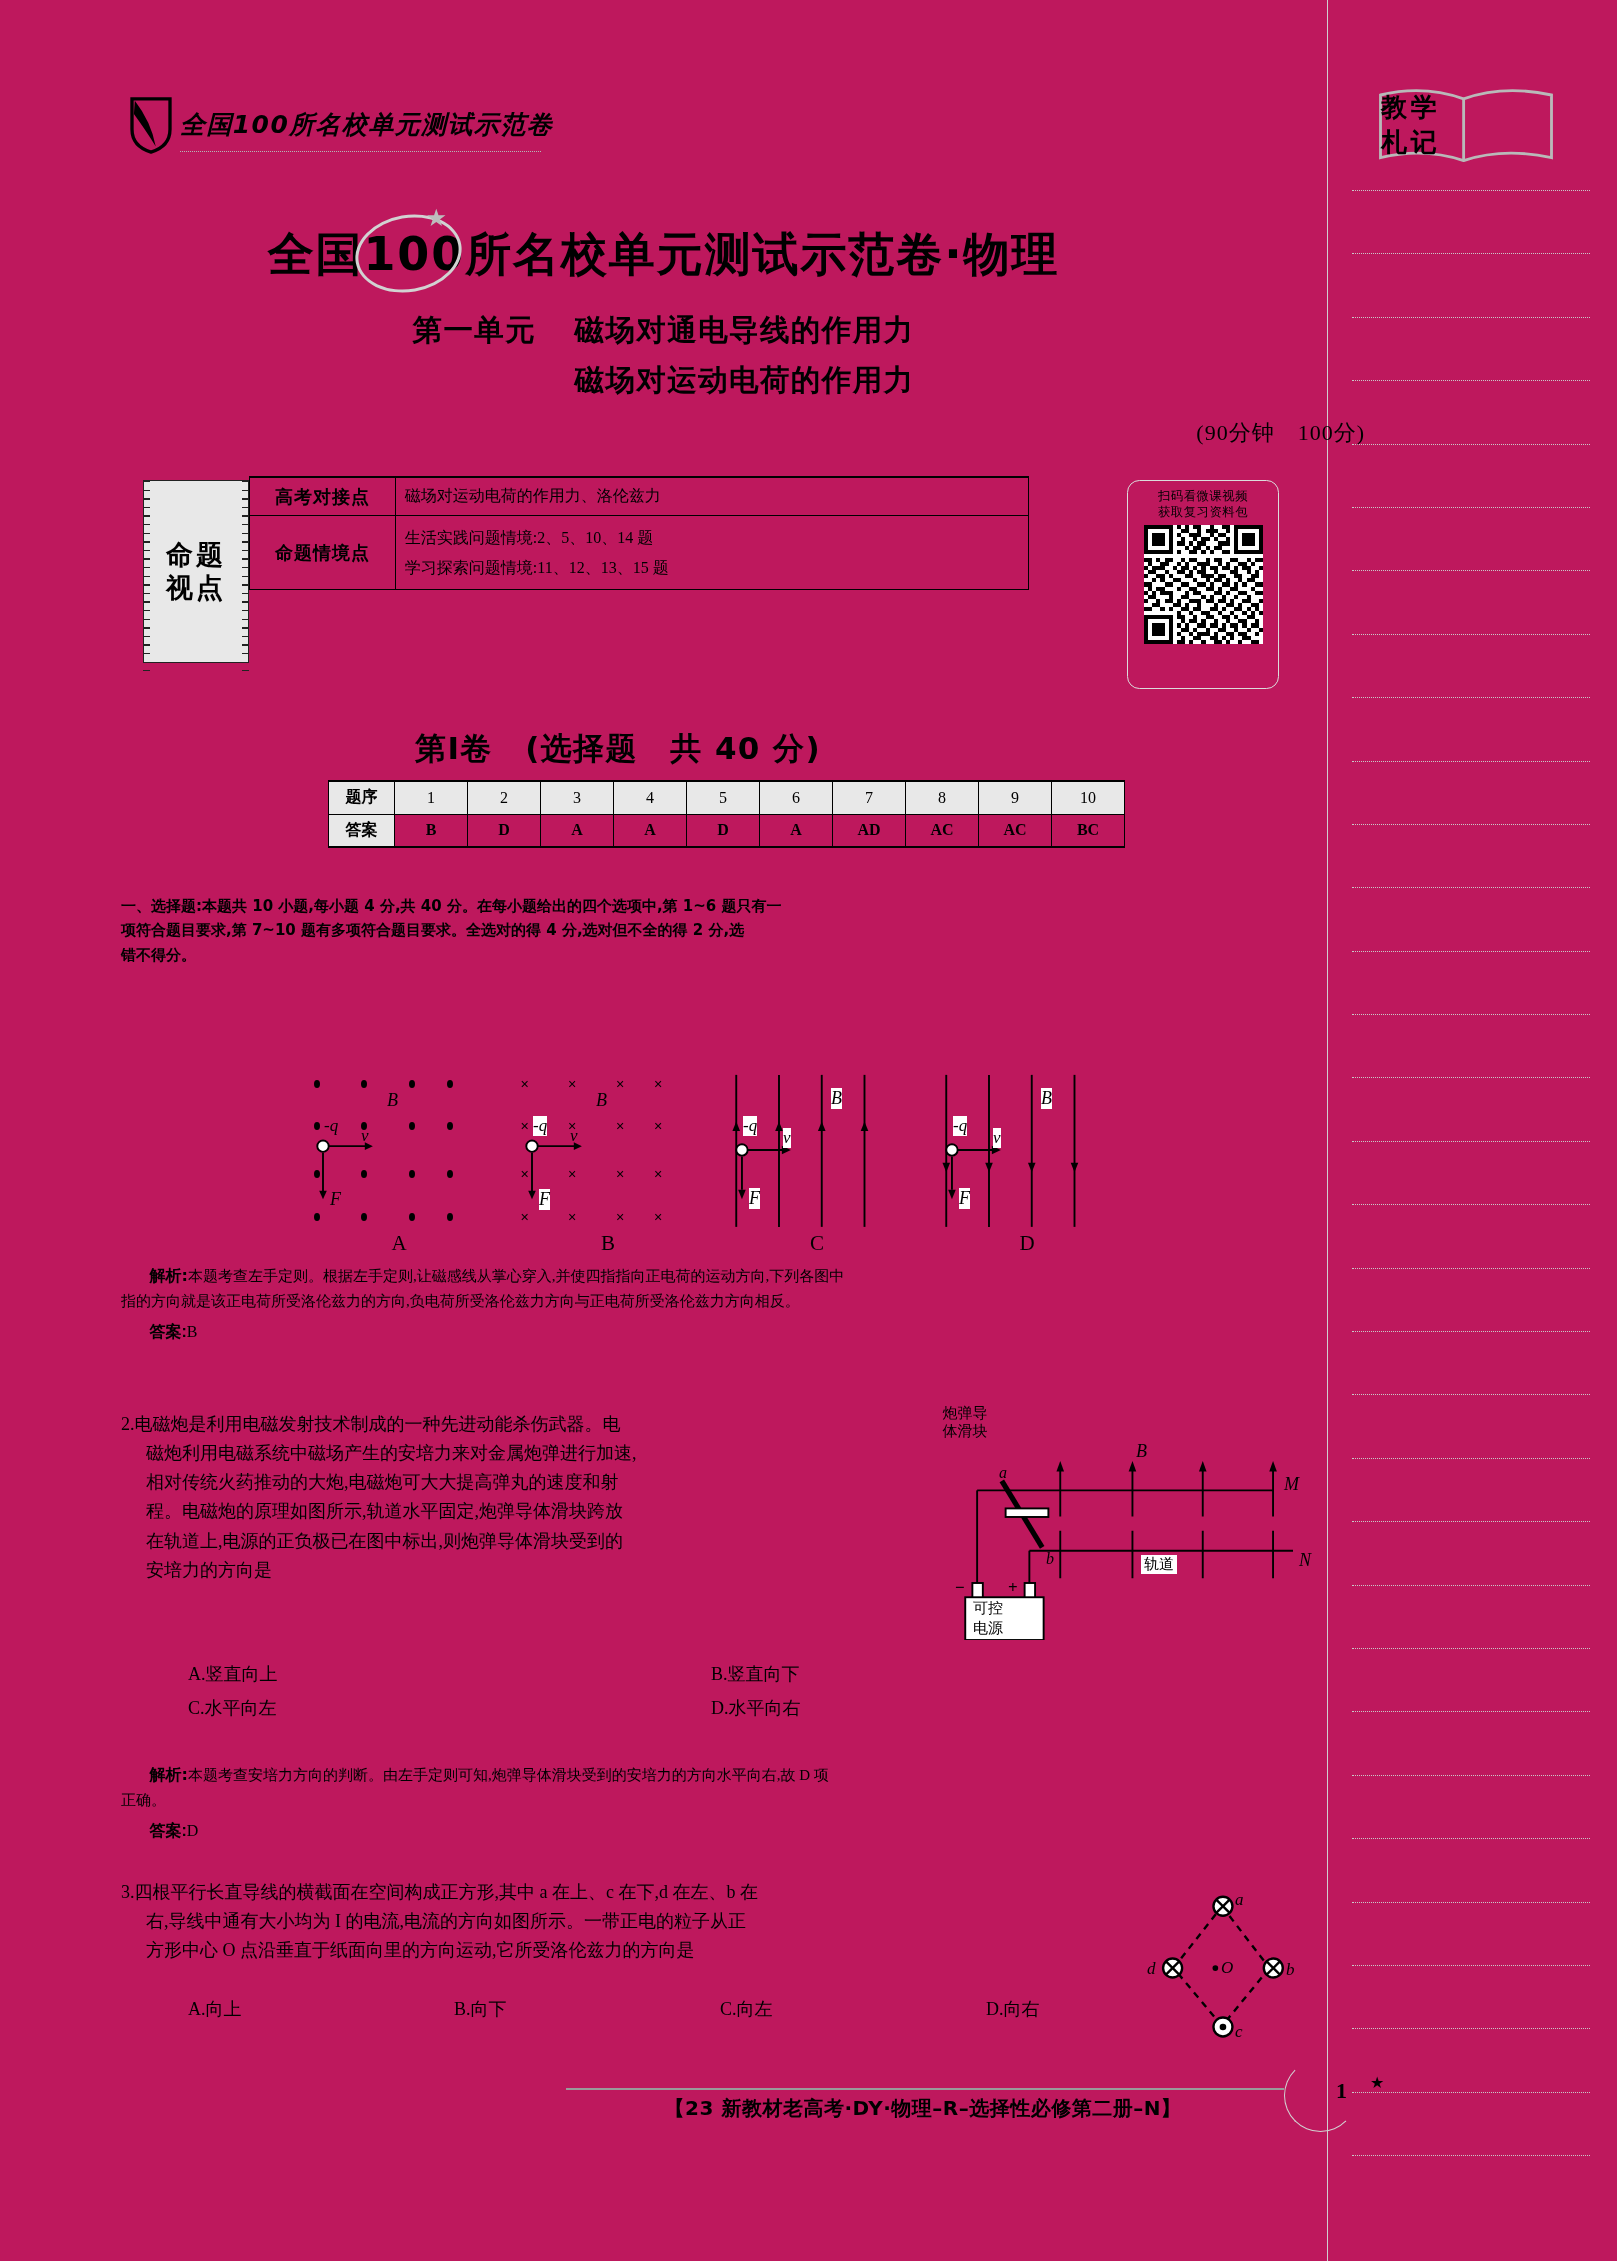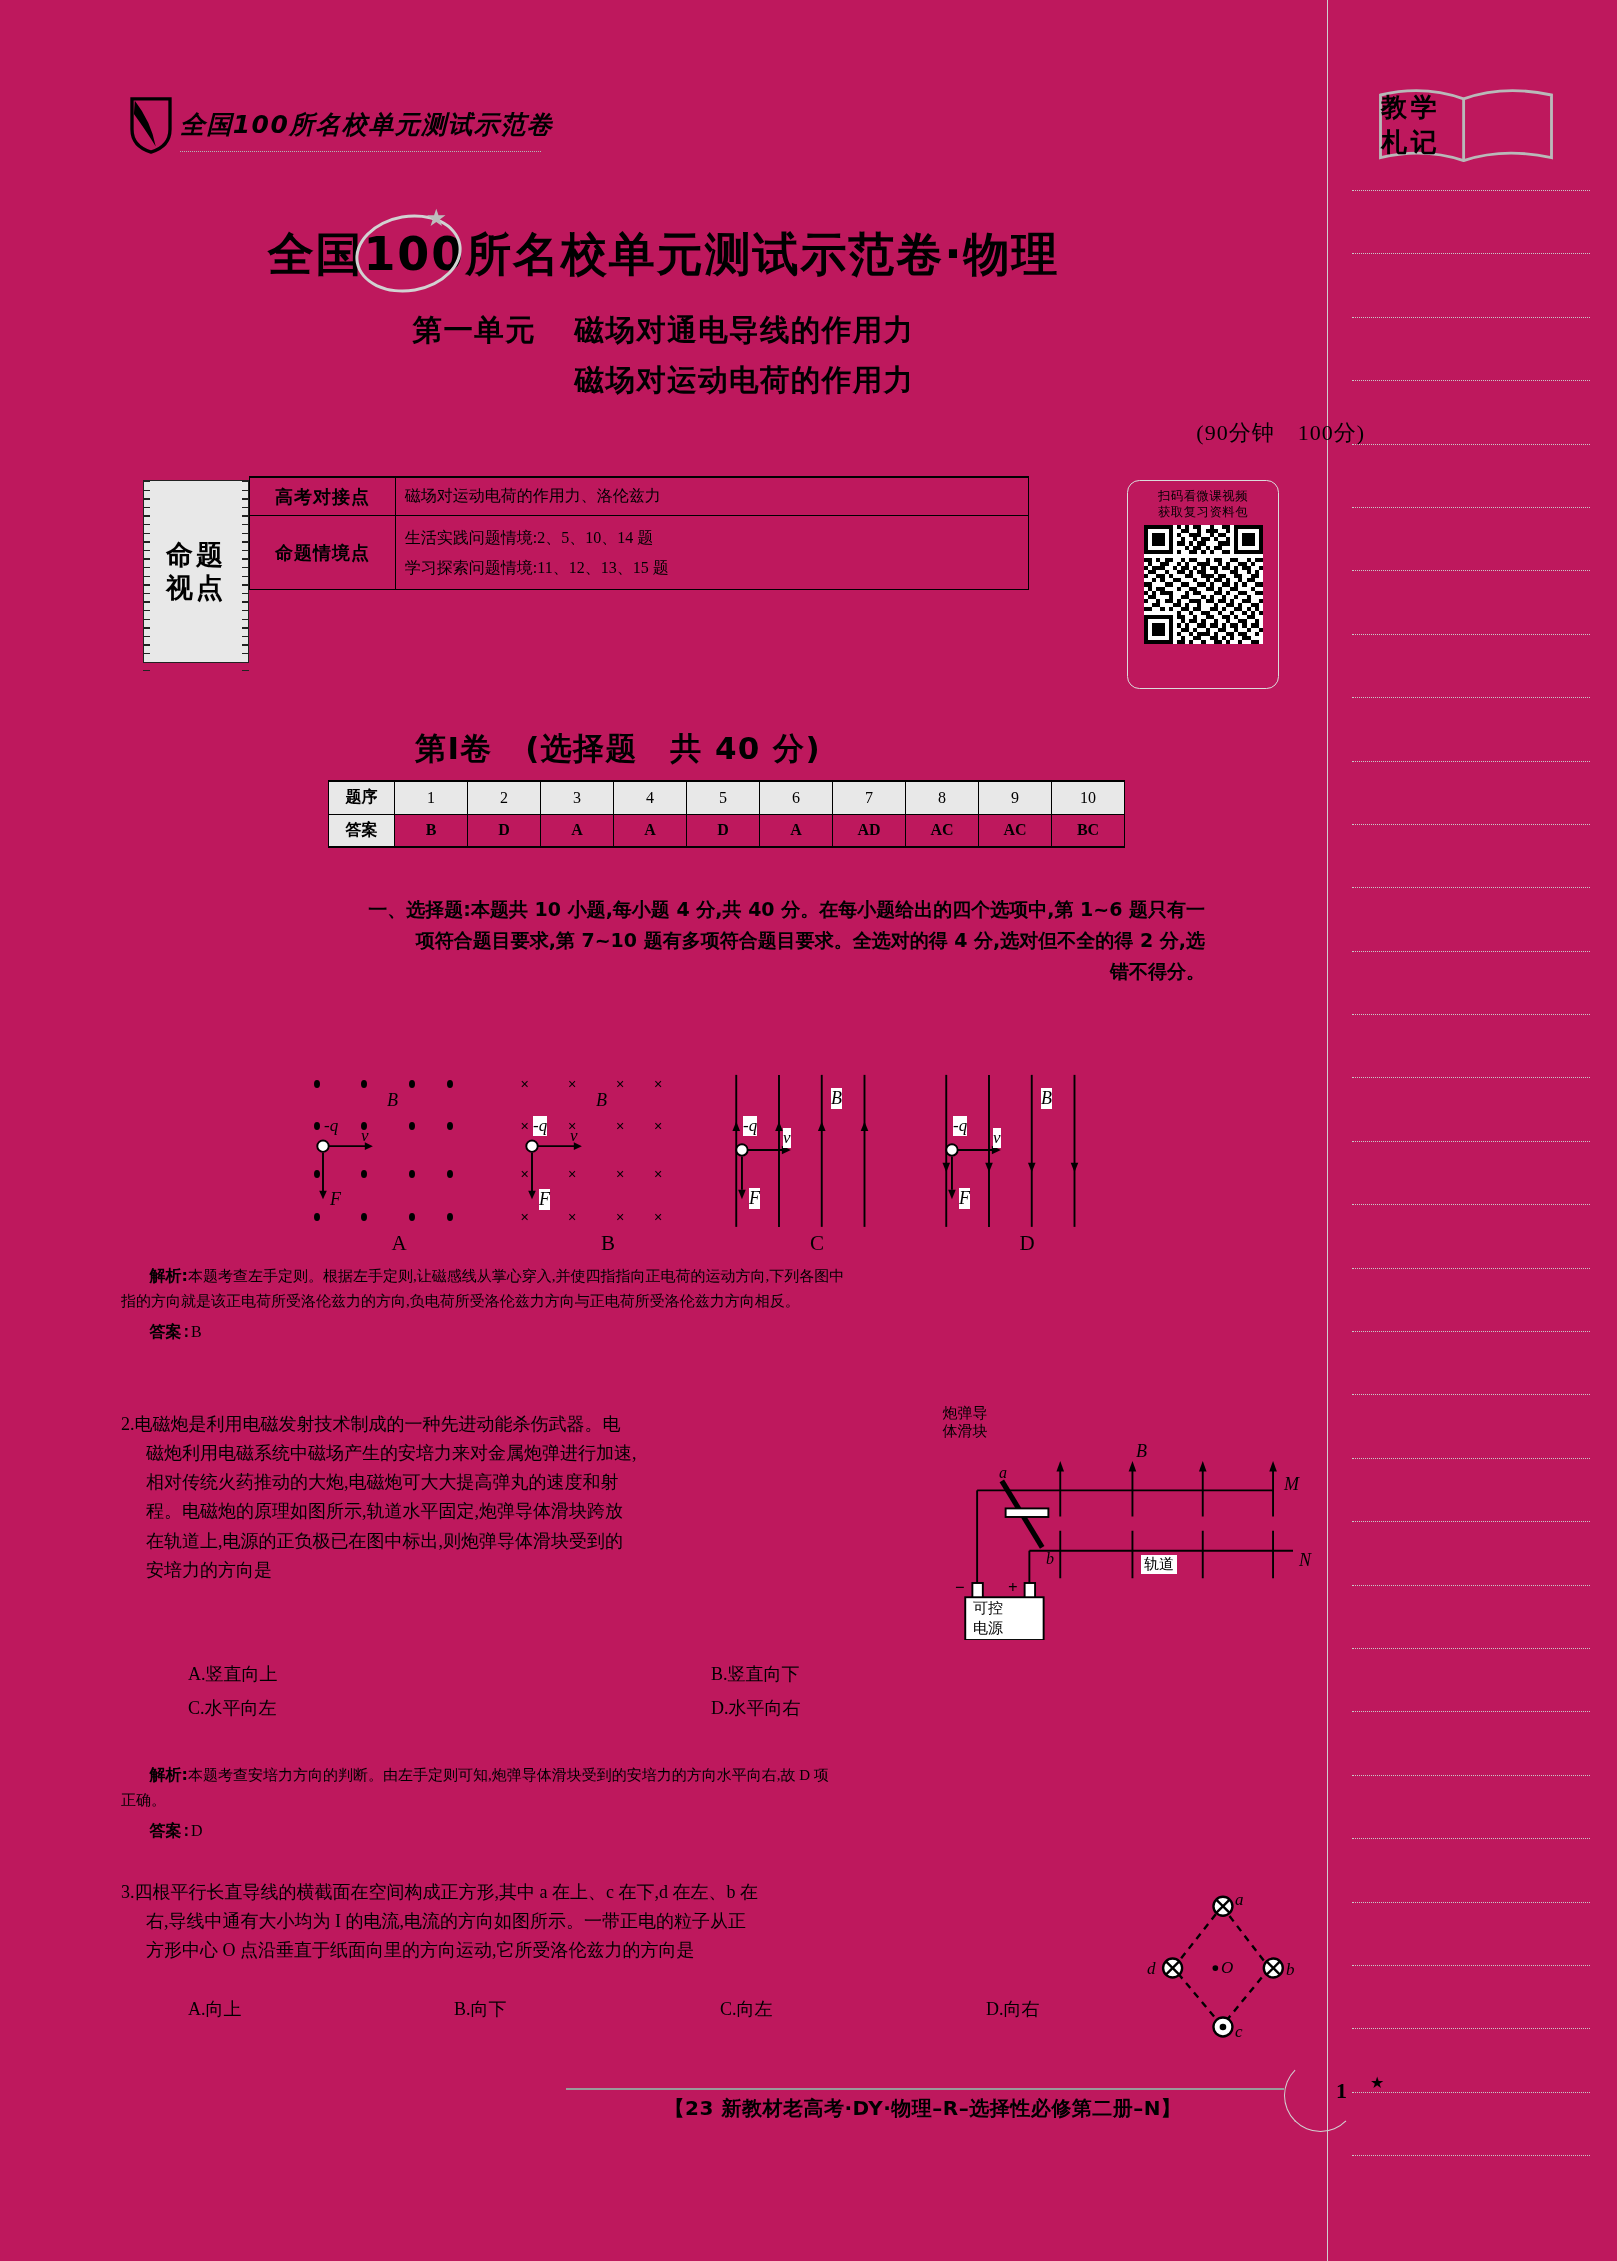--- a/index.html
+++ b/index.html
@@ -58,30 +58,30 @@
   .sec1{position:absolute;top:728px;width:1236px;text-align:center;font-size:31px;font-weight:bold;letter-spacing:1.4px;font-family:"DejaVu Sans",sans-serif;}
   .ans-table{position:absolute;left:328px;top:780px;border-collapse:collapse;}
   .ans-table td{border:1px solid #000;width:70px;height:29.5px;text-align:center;font-size:16px;font-family:"Liberation Serif",serif;}
   .ans-table td.hd{width:63px;background:#e8e8e8;font-weight:bold;font-family:"DejaVu Sans",sans-serif;font-size:16px;}
   .ans-table tr.r1 td{background:#e8e8e8;}
   .ans-table tr.r2 td{font-weight:bold;}
   .ans-table tr.r2 td.hd{background:#e8e8e8;}
   .ans-table tr:first-child td{border-top:2.4px solid #000;}
   .ans-table tr:last-child td{border-bottom:2.4px solid #000;}
 
-  .instr{position:absolute;left:121px;top:894px;width:1084px;font-size:19px;font-weight:bold;line-height:1.62;text-indent:0;font-family:"DejaVu Sans",sans-serif;letter-spacing:0px;text-align:right;}
+  .instr{position:absolute;left:121px;top:894px;width:1084px;font-size:15px;font-weight:bold;line-height:1.62;text-indent:0;font-family:"DejaVu Sans",sans-serif;letter-spacing:0px;}
   .instr .ind{display:block;padding-left:29.5px;text-indent:-29.5px;}
 
   
   .q{position:absolute;font-size:18px;line-height:1.62;font-family:"Liberation Serif",serif;}
   .qbody{padding-left:25px;text-indent:-25px;}
   .sol{font-size:15px;line-height:1.60;font-family:"Liberation Serif",serif;}
   .sol b{font-family:"DejaVu Sans",sans-serif;font-size:16px;}
   .ans-l{font-size:16px;font-family:"Liberation Serif",serif;}
-  .ans-l b{font-family:Liberation Mono, monospace;}
+  .ans-l b{font-family:Liberation Sans, sans-serif;}
   .opts{display:flex;font-size:18px;}
   .opts span{display:inline-block;}
 
   
   .fig1{position:absolute;left:304px;top:1070px;width:837px;height:157px;}
   .sub{position:absolute;width:190px;height:157px;}
   .sublabel{position:absolute;top:161px;width:190px;text-align:center;font-size:21px;font-family:"Liberation Serif",serif;}
   .dotf{position:absolute;width:6.2px;height:8px;background:#000;border-radius:50%;}
   .crossf{position:absolute;font-size:14.3px;line-height:1;font-family:"Liberation Sans",sans-serif;}
   .italic{font-style:italic;font-family:"Liberation Serif",serif;}

